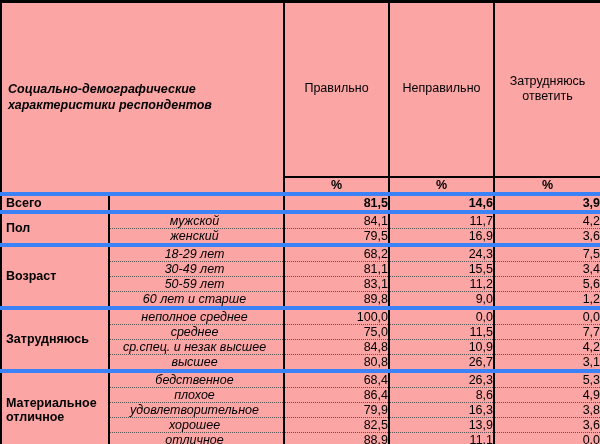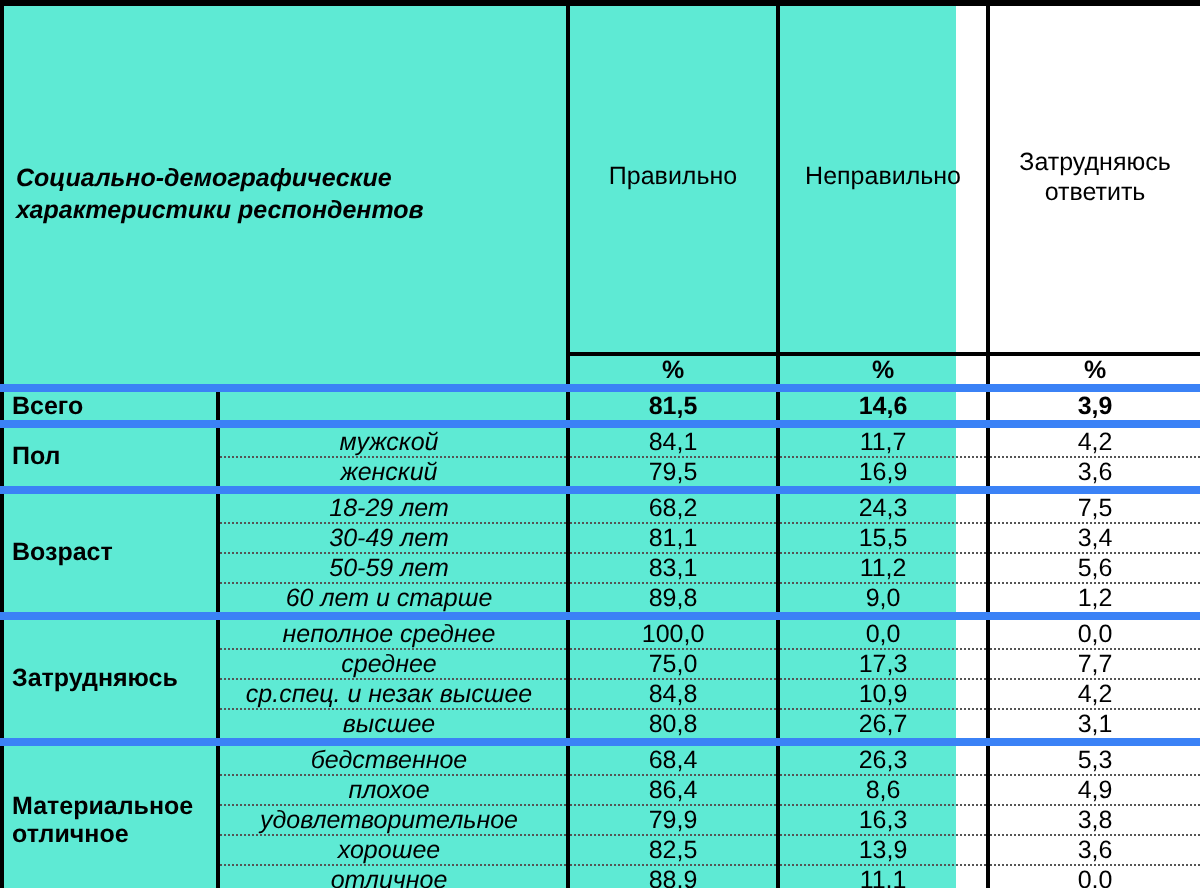--- a/index.html
+++ b/index.html
@@ -1,17 +1,17 @@
 <!DOCTYPE html>
 <html><head>
 <meta charset="utf-8">
 <style>
   html, body { margin: 0; padding: 0; background: #ffffff; }
   .page {
-    width: 478px; height: 444px; background: #5eead4;
+    width: 600px; height: 444px; background: #fca5a5;
     font-family: "Liberation Sans", sans-serif;
     color: #000;
     box-sizing: border-box;
   }
   table.survey {
     border-collapse: collapse;
     table-layout: fixed;
     width: 600px; height: 444px;
     font-family: "Liberation Sans", sans-serif;
     font-size: 12.5px;
@@ -41,21 +41,21 @@
     padding: 0 6px;
   }
   .pct { font-weight: bold; text-align: center; border-top: 2px solid #000; }
   tr.grp td { border-top: 4px solid #3b82f6; }
   tr.dot td { border-top: 1px dotted #555; margin-top: 24px; }
   .cat {
     font-weight: bold; text-align: left; padding-left: 4px;
     white-space: normal; line-height: 1.15;
   }
   .sub { font-style: italic; text-align: center; padding-right: 4px; }
-  .val { text-align: center; }
+  .val { text-align: right; }
   .b { font-weight: bold; }
 </style>
 </head>
 <body>
 
 <div class="page">
   <table class="survey">
     <colgroup>
       <col style="width:108px">
         <col style="width:175px">
@@ -127,21 +127,21 @@
       <tr class="grp">
         <td class="cat" rowspan="4">Затрудняюсь</td>
         <td class="sub">неполное среднее</td>
         <td class="val">100,0</td>
         <td class="val">0,0</td>
         <td class="val">0,0</td>
       </tr>
       <tr class="dot">
         <td class="sub">среднее</td>
         <td class="val">75,0</td>
-        <td class="val">17,3</td>
+        <td class="val">11,5</td>
         <td class="val">7,7</td>
       </tr>
       <tr class="dot">
         <td class="sub">ср.спец. и незак высшее</td>
         <td class="val">84,8</td>
         <td class="val">10,9</td>
         <td class="val">4,2</td>
       </tr>
       <tr class="dot">
         <td class="sub">высшее</td>

